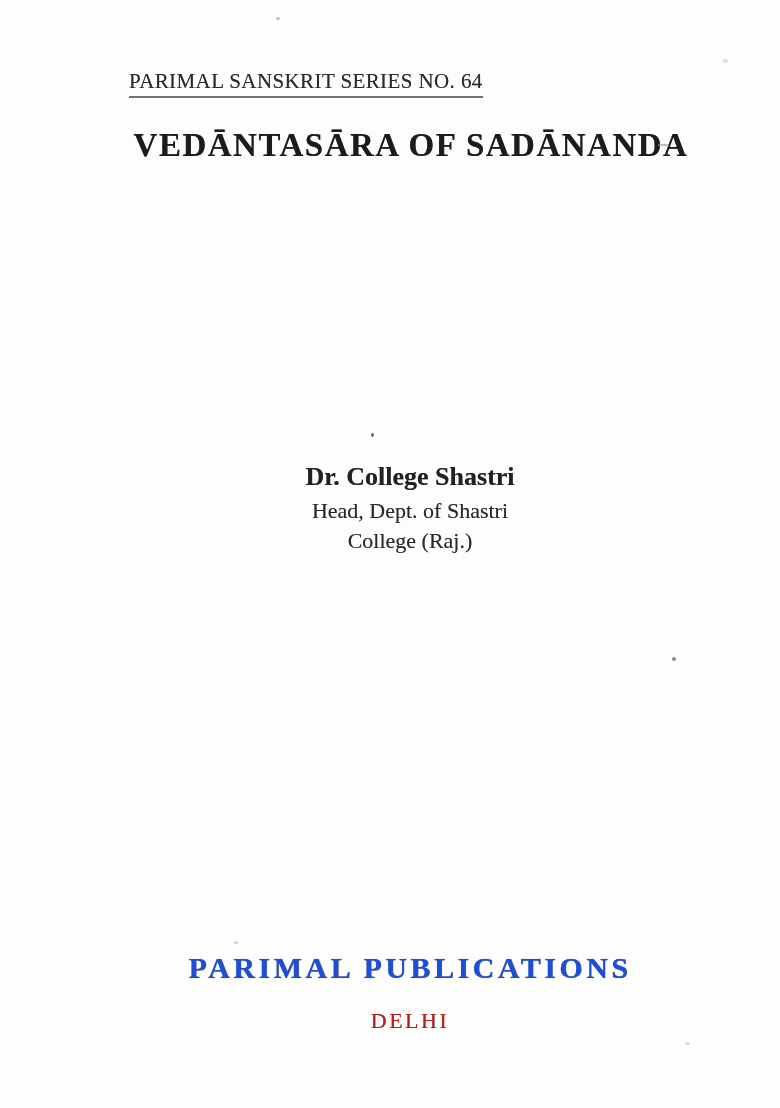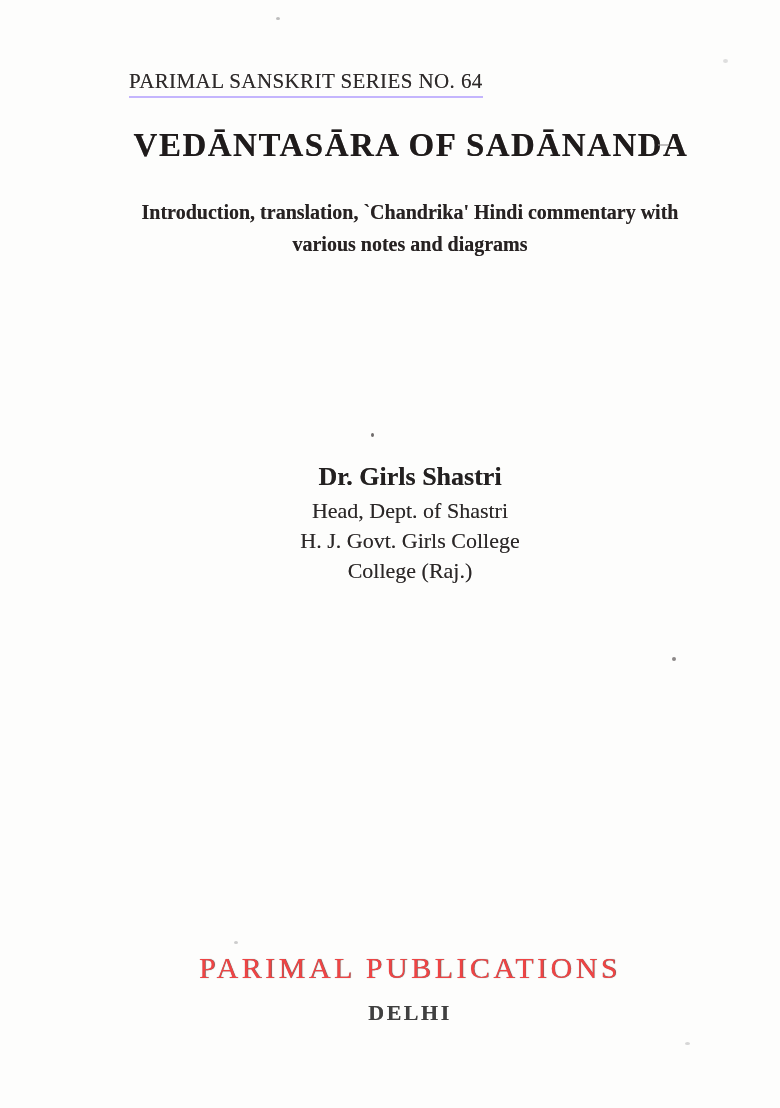--- a/index.html
+++ b/index.html
@@ -24,21 +24,21 @@
   }
 
   
   .series {
     position: absolute;
     left: 129px;
     top: 69px;
     font-size: 21px;
     letter-spacing: 0.4px;
     color: #2e2a2a;
-    border-bottom: 2px solid #c4b5fd;
+    border-bottom: 2px solid #737373;
     padding-bottom: 2px;
     white-space: nowrap;
     text-shadow: 0 0 0.5px rgba(40,40,40,0.55);
   }
 
   
   .center-col {
     position: absolute;
     left: 40px;
     width: 740px;
@@ -82,34 +82,34 @@
     font-size: 22px;
     line-height: 30px;
     text-shadow: 0 0 0.4px rgba(40,40,40,0.45);
   }
 
   .publisher-block {
     top: 948px;
   }
   .publisher-name {
     font-size: 30px;
-    font-weight: normal;
+    font-weight: bold;
     letter-spacing: 3.5px;
     line-height: 40px;
-    color: #ef4444;
+    color: #1d4ed8;
     text-shadow: 0.4px 0 0.7px rgba(25,25,25,0.7);
     white-space: nowrap;
   }
   .publisher-city {
     font-size: 22px;
-    font-weight: bold;
+    font-weight: normal;
     letter-spacing: 2.5px;
     line-height: 26px;
-    margin-top: 12px;
-    color: #404040;
+    margin-top: 20px;
+    color: #b91c1c;
     text-shadow: 0 0 0.5px rgba(25,25,25,0.55);
   }
 
   
   .speck {
     position: absolute;
     border-radius: 50%;
   }
   .speck-1 { left: 276px; top: 17px;  width: 4px; height: 3px; background: #bdbdbd; }
   .speck-2 { left: 723px; top: 59px;  width: 5px; height: 4px; background: #dedede; }
@@ -133,29 +133,24 @@
 <body>
 
 <div class="page">
 
   <div class="series">PARIMAL SANSKRIT SERIES NO. 64</div>
 
   <h1 class="center-col book-title" style="margin:1px; position:absolute;">VEDĀNTASĀRA OF SADĀNANDA</h1>
 
   <div class="title-dash"></div>
 
-  <div class="center-col subtitle">
-    <div>Introduction, translation, `Chandrika' Hindi commentary with</div>
-    <div>various notes and diagrams</div>
-  </div>
 
   <div class="center-col author-block">
-    <div class="author-name">Dr. Girls Shastri</div>
+    <div class="author-name">Dr. College Shastri</div>
     <div class="author-line">Head, Dept. of Shastri</div>
-    <div class="author-line">H. J. Govt. Girls College</div>
     <div class="author-line">College (Raj.)</div>
   </div>
 
   <div class="center-col publisher-block">
     <div class="publisher-name">PARIMAL PUBLICATIONS</div>
     <div class="publisher-city">DELHI</div>
   </div>
 
   <div class="speck speck-1"></div>
   <div class="speck speck-2"></div>

